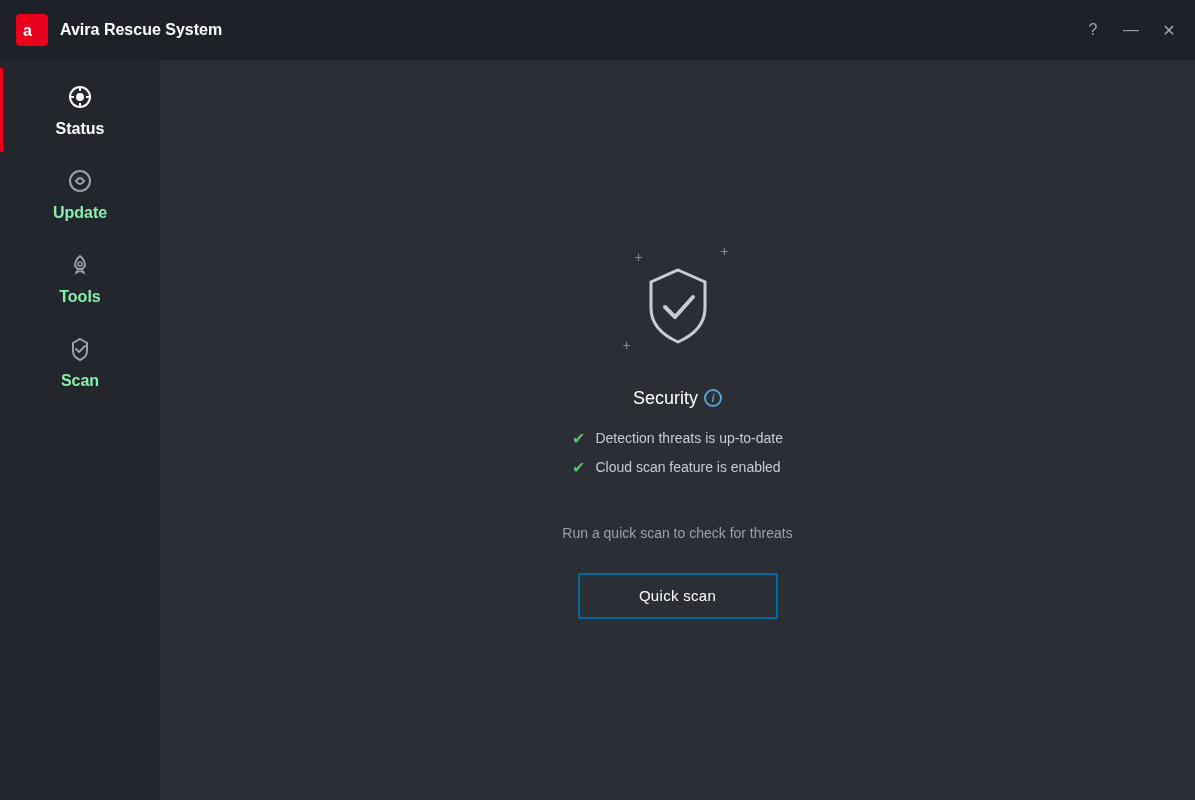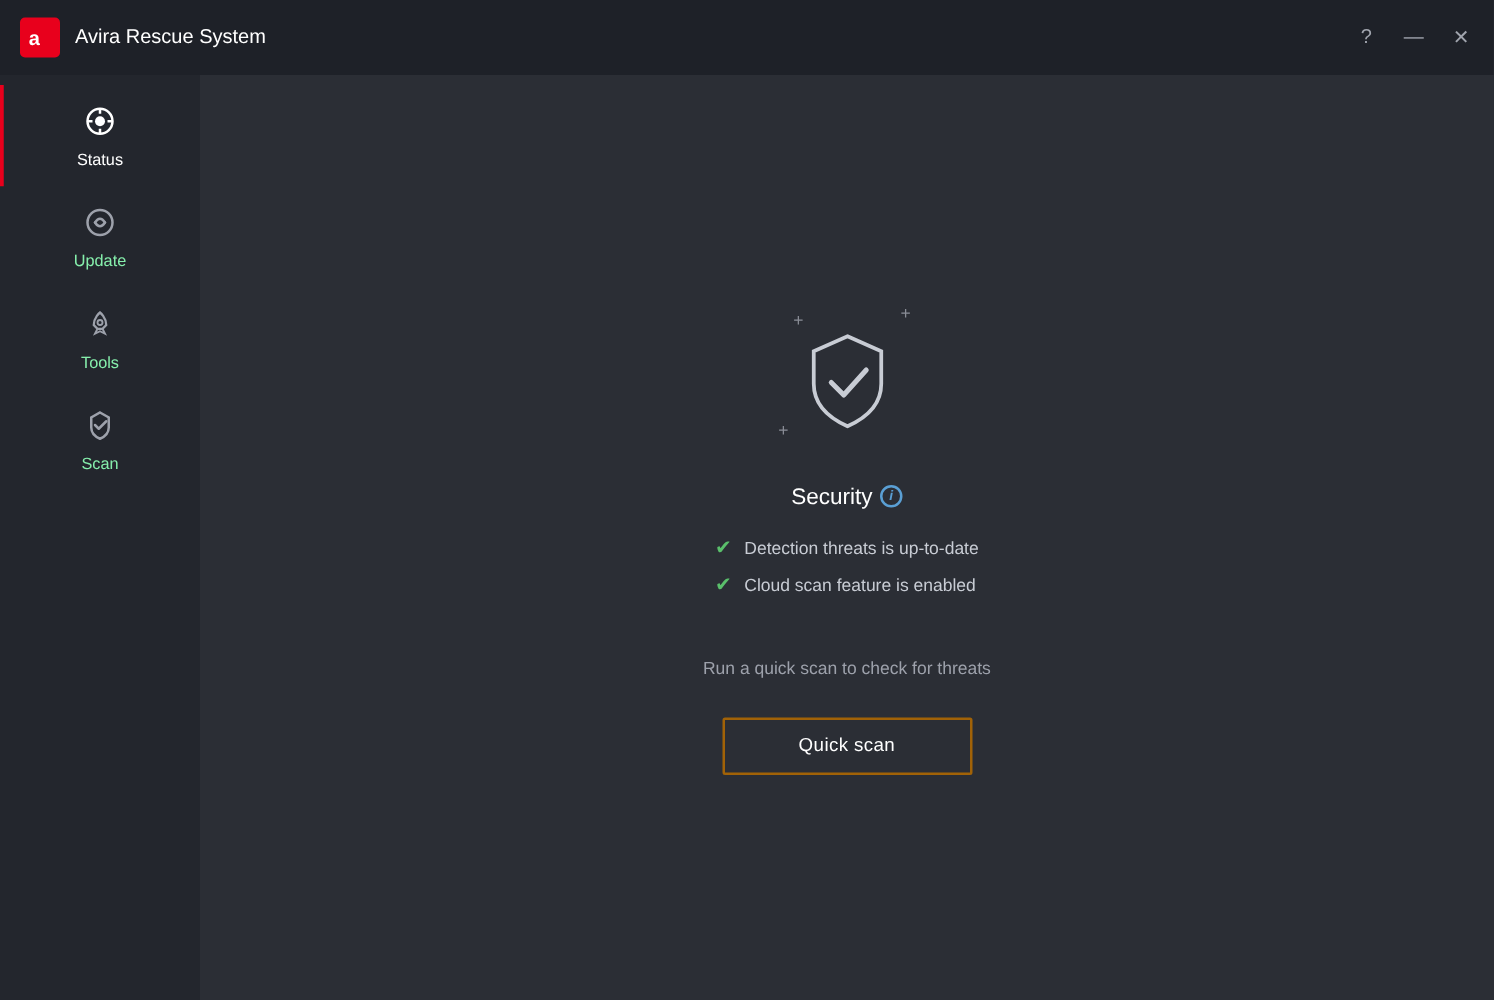--- a/index.html
+++ b/index.html
@@ -33,21 +33,21 @@
       margin-right: 12px;
       flex-shrink: 0;
     }
     .title-bar-logo svg {
       width: 22px;
       height: 22px;
     }
     .title-bar-title {
       color: #ffffff;
       font-size: 16px;
-      font-weight: 400;
+      font-weight: 700;
       flex: 1;
     }
     .title-bar-controls {
       display: flex;
       align-items: center;
       gap: 18px;
     }
     .title-bar-control {
       color: #a0a4ad;
       font-size: 16px;
@@ -97,22 +97,22 @@
       bottom: 0;
       width: 3px;
       background: #e8001c;
     }
     .sidebar-icon {
       font-size: 22px;
       margin-bottom: 6px;
       line-height: 1;
     }
     .sidebar-label {
-      font-size: 13px;
-      font-weight: 400;
+      font-size: 16px;
+      font-weight: 700;
     }
 
     
     .main-content {
       flex: 1;
       background: #2b2e35;
       display: flex;
       flex-direction: column;
       align-items: center;
       justify-content: center;
@@ -197,21 +197,21 @@
       color: #9da1ab;
       font-size: 14px;
       margin-bottom: 32px;
     }
 
     
     .quick-scan-btn {
       width: 200px;
       height: 46px;
       background: transparent;
-      border: 2px solid #a16207;
+      border: 2px solid #0369a1;
       color: #ffffff;
       font-size: 15px;
       font-weight: 400;
       cursor: pointer;
       border-radius: 2px;
       letter-spacing: 0.3px;
     }
   </style>
 </head>
 <body>

